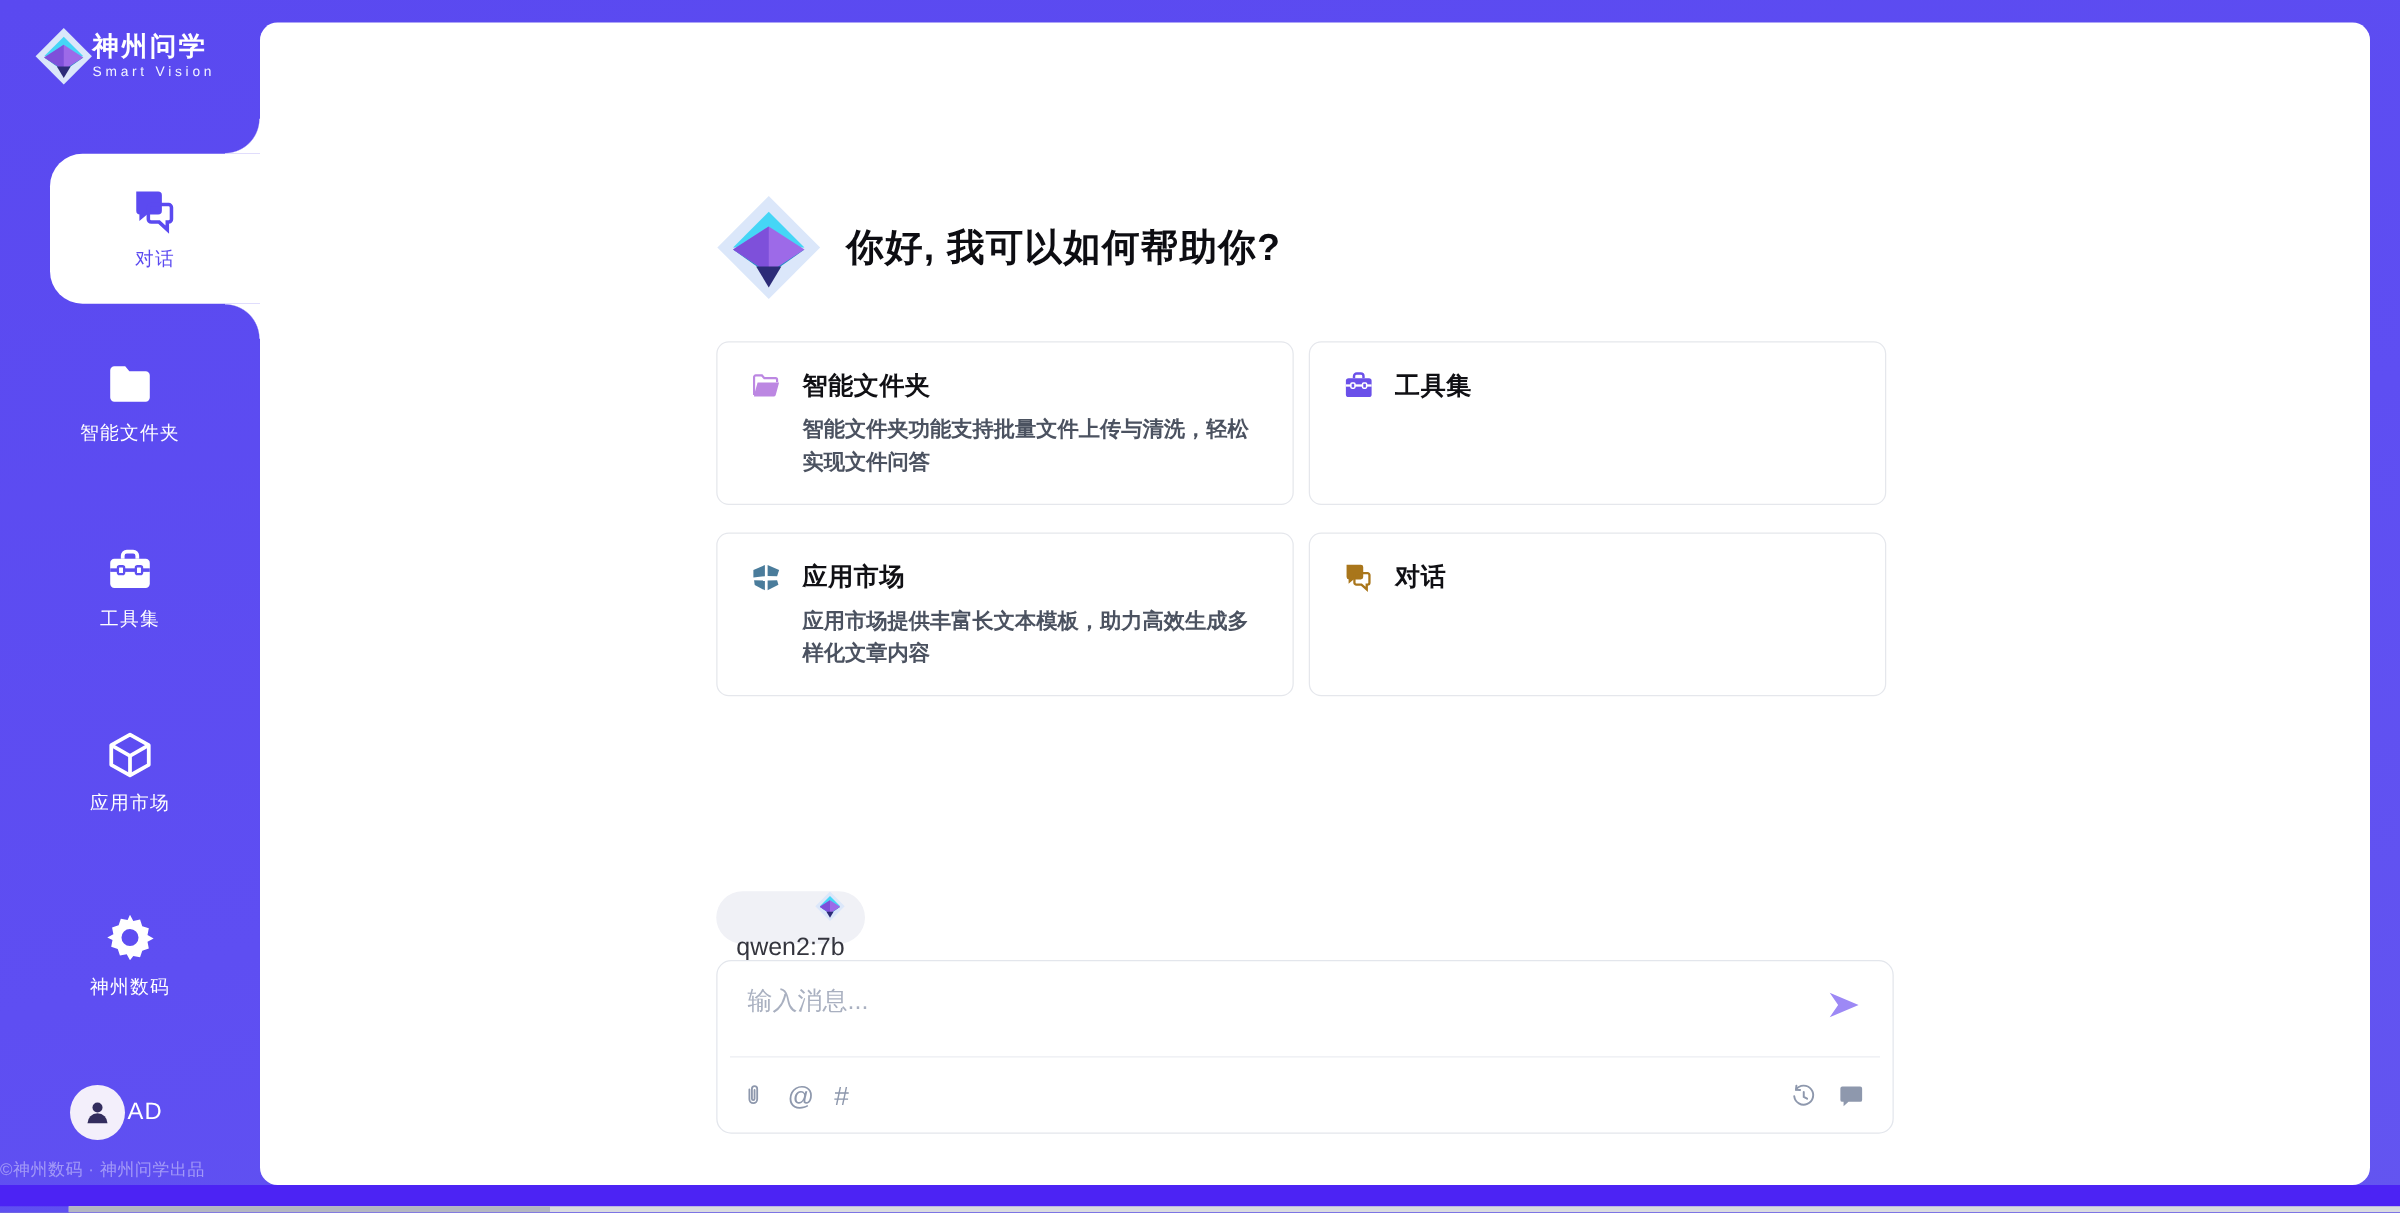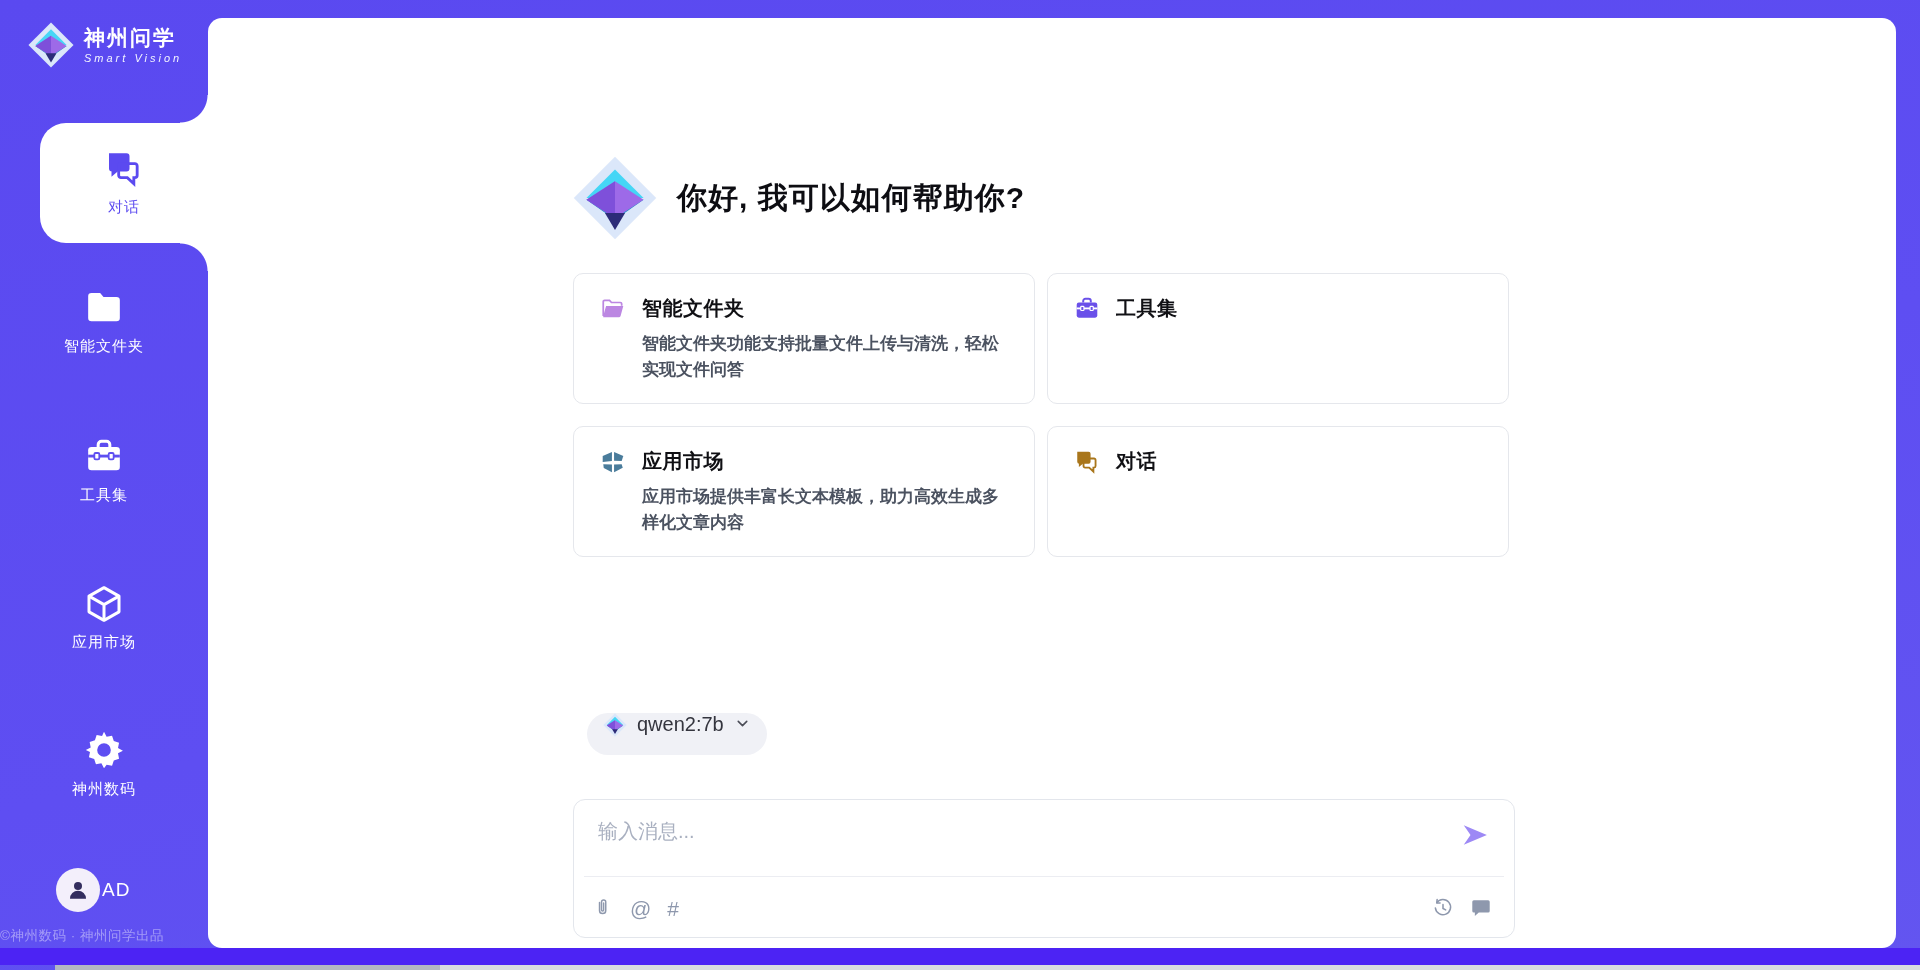--- a/index.html
+++ b/index.html
@@ -8,23 +8,23 @@
        font-family:"Liberation Sans","DejaVu Sans",sans-serif;}
 
   
   .bottom-band{position:absolute;left:0;right:0;bottom:5px;height:17px;background:#4c23f4;}
   .main{position:absolute;left:208px;top:18px;width:1688px;height:930px;background:#ffffff;border-radius:14px;}
   .hscrollbar{position:absolute;left:55px;right:0;bottom:0;height:5px;background:#d9dbe0;}
   .hscrollbar .thumb{position:absolute;left:0;top:0;width:385px;height:5px;background:#b3b6c2;}
 
   
   .sidebar{position:absolute;left:0;top:0;width:208px;height:100%;}
-  .logo{position:absolute;left:28px;top:22px;display:flex;align-items:center;gap:10px;}
+  .logo{position:absolute;left:28px;top:22px;display:flex;align-items:center;}
   .logo-title{font-size:21px;font-weight:bold;color:#fff;letter-spacing:2px;line-height:1.1;}
-  .logo-sub{font-size:11px;color:#f2f4ff;letter-spacing:3px;margin-top:3px;font-style:italic;}
+  .logo-sub{font-size:11px;color:#f2f4ff;letter-spacing:3px;margin-top:3px;}
 
   .tab-active{position:absolute;left:40px;top:123px;width:168px;height:120px;background:#fff;
               border-radius:26px 0 0 26px;display:flex;flex-direction:column;align-items:center;
               justify-content:center;gap:9px;color:#5b4af0;cursor:pointer;}
   .tab-active::before{content:"";position:absolute;right:0;top:-28px;width:28px;height:28px;
               background:radial-gradient(circle 28px at 0% 0%, rgba(0,0,0,0) 27px, #fff 28px);}
   .tab-active::after{content:"";position:absolute;right:0;bottom:-28px;width:28px;height:28px;
               background:radial-gradient(circle 28px at 0% 100%, rgba(0,0,0,0) 27px, #fff 28px);}
   .tab-active .nav-label{color:#5b4af0;}
 
@@ -48,26 +48,26 @@
          column-gap:12px;row-gap:22px;}
   .card{box-sizing:border-box;height:131px;background:#fff;border:1px solid #e5e7ec;border-radius:10px;
         padding:21px 26px;cursor:pointer;}
   .card-head{display:flex;align-items:center;gap:16px;}
   .card-title{font-size:20px;font-weight:bold;color:#101014;letter-spacing:0.5px;}
   .card-desc{margin:9px 0 0 42px;font-size:17px;color:#4b5260;line-height:1.5;font-weight:bold;}
   .ic-folder-open{color:#bc87e2;}
   .ic-toolbox-purple{color:#6a50e9;--groove:#ffffff;}
   .ic-chat-amber{color:#a9761b;}
 
-  .model-pill{position:absolute;left:379px;top:695px;height:42px;display:inline-flex;align-items:flex-start;
-              gap:10px;padding:0 16px;background:#f0f1f6;border-radius:21px;cursor:pointer;}
+  .model-pill{position:absolute;left:365px;top:695px;height:42px;display:inline-flex;align-items:flex-end;
+              gap:10px;padding:0 16px;background:#f0f1f6;border-radius:21px;cursor:pointer;flex-direction:column;}
   .model-name{font-size:20px;color:#34353e;}
   .chev{color:#4b4d57;margin-top:2px;}
 
-  .composer{position:absolute;left:365px;top:781px;width:942px;height:139px;box-sizing:border-box;
+  .composer{position:absolute;left:365px;top:750px;width:942px;height:139px;box-sizing:border-box;
             border:1px solid #e3e6ec;border-radius:12px;background:#fff;}
   .composer textarea{position:absolute;left:22px;top:16px;width:830px;height:52px;border:none;outline:none;
             resize:none;font-size:20px;font-family:inherit;color:#333;background:transparent;}
   .composer textarea::placeholder{color:#a9b0c0;}
   .send-btn{position:absolute;right:24px;top:20px;width:30px;height:30px;color:#9d89f5;cursor:pointer;
             background:none;border:none;padding:0;}
   .composer-divider{position:absolute;left:10px;right:10px;top:76px;height:1px;background:#ecedf2;}
   .composer-toolbar{position:absolute;left:18px;right:22px;top:88px;height:40px;display:flex;
             align-items:center;justify-content:space-between;}
   .tool-group{display:flex;align-items:center;gap:16px;color:#8e98ad;}

